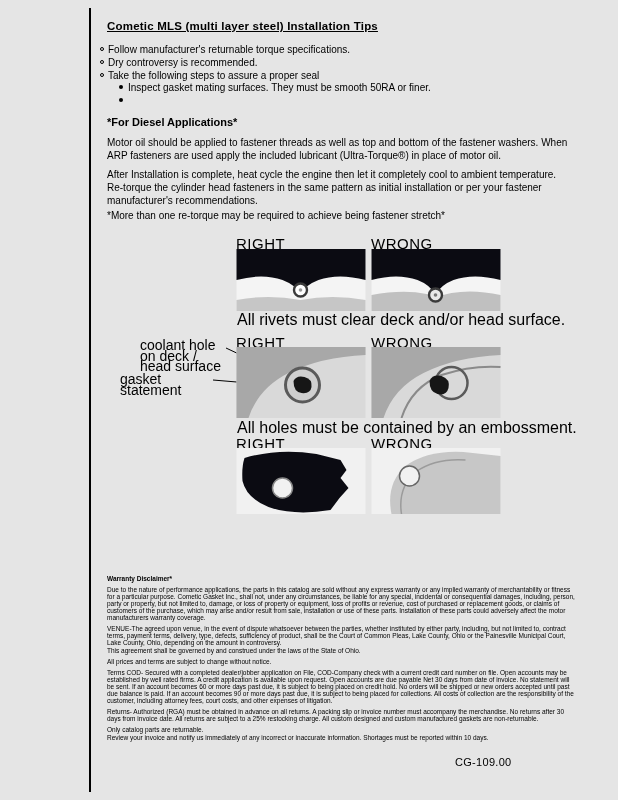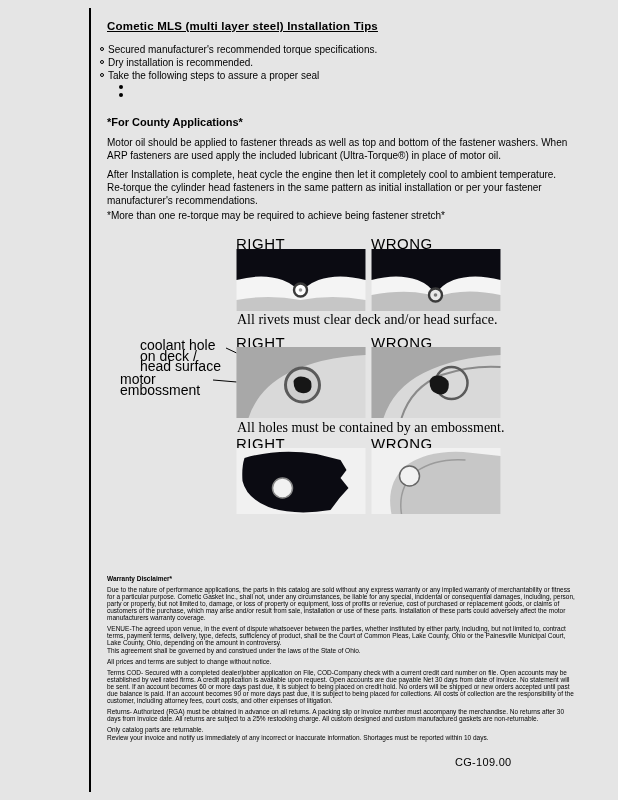--- a/index.html
+++ b/index.html
@@ -44,21 +44,21 @@
   .para2 { top: 168px; }
   .note  { top: 209px; }
 
   .diagrams { left: 107px; top: 233px; width: 480px; height: 322px; }
   .dg-label {
     position: absolute; width: 130px; text-align: left;
     font-size: 15px; letter-spacing: 0.5px;
   }
   .fig { position: absolute; width: 130px; }
   .fig svg { display: block; width: 130px; }
-  .dg-caption { position: absolute; font-size: 14px; line-height: 11.5px; font-family: Liberation Serif, serif; }
+  .dg-caption { position: absolute; font-size: 16px; line-height: 11.5px; }
 
   .callout {
     position: absolute; font-size: 14px; line-height: 10.5px;
   }
   .callout-lines { position: absolute; left: 0; top: 0; }
 
   .legal { left: 107px; top: 575px; width: 471px; font-size: 6.5px; line-height: 7px; }
   .legal-heading { font-weight: bold; margin-bottom: 4px; }
   .legal p { margin-bottom: 4px; }
   .legal p.tight { margin-bottom: 1px; }
@@ -69,42 +69,43 @@
 <body>
 
 <div class="page">
   <div class="left-rule"></div>
 
   <h1 class="abs title">Cometic MLS (multi layer steel) Installation Tips</h1>
 
   <div class="abs bullets">
     <div class="bullet-row">
       <span class="o-marker"></span>
-      <span>Secured manufacturer's recommended torque specifications.</span>
+      <span>Follow manufacturer's returnable torque specifications.</span>
     </div>
     <div class="bullet-row">
       <span class="o-marker"></span>
-      <span>Dry installation is recommended.</span>
+      <span>Dry controversy is recommended.</span>
     </div>
     <div class="bullet-row">
       <span class="o-marker"></span>
       <span>Take the following steps to assure a proper seal</span>
     </div>
   </div>
 
   <div class="abs sub-bullets">
     <div class="bullet-row">
       <span class="f-marker"></span>
+      <span>Inspect gasket mating surfaces.  They must be smooth 50RA or finer.</span>
     </div>
     <div class="bullet-row">
       <span class="f-marker"></span>
     </div>
   </div>
 
-  <h2 class="abs diesel-heading">*For County Applications*</h2>
+  <h2 class="abs diesel-heading">*For Diesel Applications*</h2>
   <p class="abs para para2">After Installation is complete, heat cycle the engine then let it completely cool to ambient temperature. Re-torque the cylinder head fasteners in the same pattern as initial installation or per your fastener manufacturer's recommendations.</p>
   <p class="abs para para1">Motor oil should be applied to fastener threads as well as top and bottom of the fastener washers. When ARP fasteners are used apply the included lubricant (Ultra-Torque®) in place of motor oil.</p>
   <p class="abs para note">*More than one re-torque may be required to achieve being fastener stretch*</p>
 
   <div class="abs diagrams">
 
     <div class="dg-label" style="left:129px; top:2px;">RIGHT</div>
     <div class="dg-label" style="left:264px; top:2px;">WRONG</div>
 
     <div class="fig" style="left:129px; top:16px;">
@@ -124,21 +125,21 @@
         <circle cx="64" cy="46" r="6.5" fill="#e8e8e8" stroke="#3a3a3a" stroke-width="2.4"></circle>
         <circle cx="64" cy="46" r="1.8" fill="#777777"></circle>
       </svg>
     </div>
     <div class="dg-caption" style="left:130px; top:81px;">All rivets must clear deck and/or head surface.</div>
 
     <div class="dg-label" style="left:129px; top:101px;">RIGHT</div>
     <div class="dg-label" style="left:264px; top:101px;">WRONG</div>
 
     <div class="callout" style="left:33px; top:107px; width:84px;">coolant hole on deck / head surface</div>
-    <div class="callout" style="left:13px; top:141px; width:92px;">motor embossment</div>
+    <div class="callout" style="left:13px; top:141px; width:92px;">gasket statement</div>
 
     <svg class="callout-lines" width="480" height="322">
       <line x1="119" y1="115" x2="187" y2="147" stroke="#000" stroke-width="1"></line>
       <line x1="106" y1="147" x2="177" y2="153" stroke="#000" stroke-width="1"></line>
     </svg>
 
     <div class="fig" style="left:129px; top:114px;">
       <svg viewBox="0 0 129 71" width="130" height="71">
         <rect width="129" height="71" fill="#d9d9d9"></rect>
         <path d="M0,0 H129 V8 Q84,10 52,26 Q22,41 12,71 H0 Z" fill="#a8a8a8"></path>

